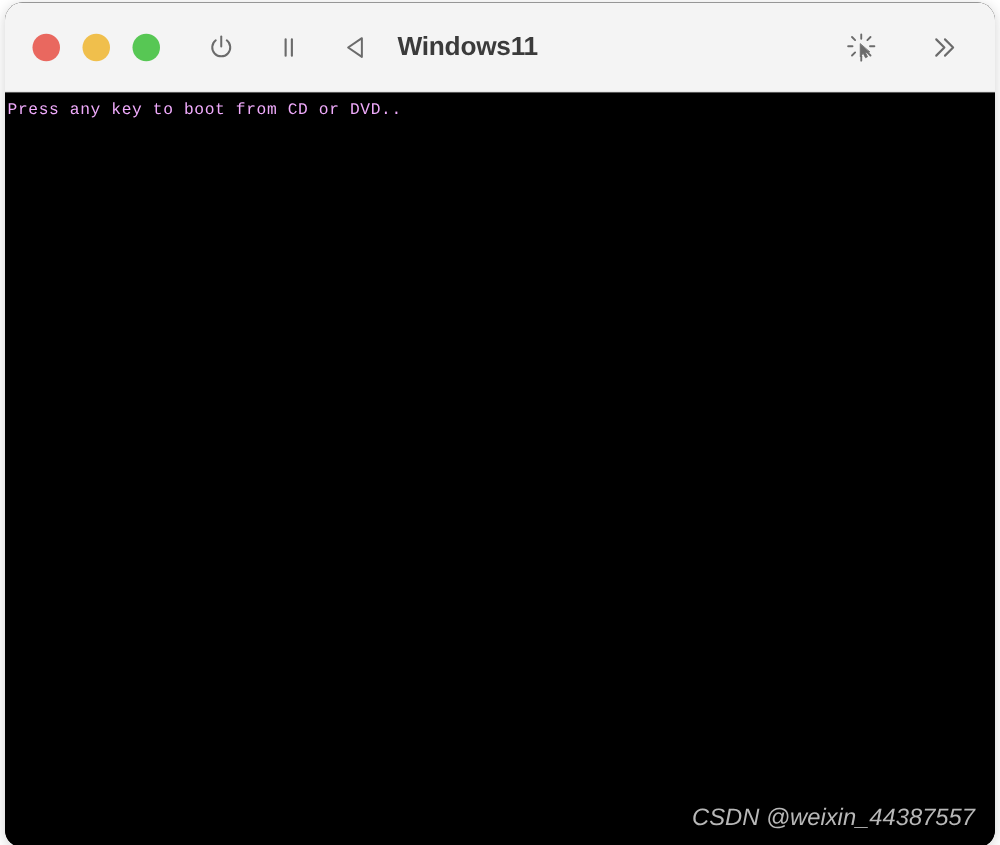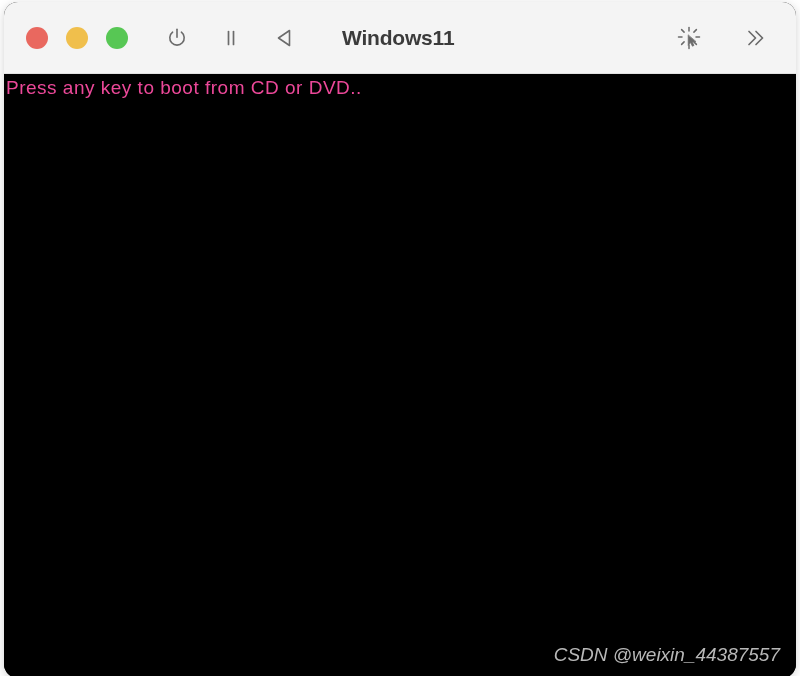--- a/index.html
+++ b/index.html
@@ -64,21 +64,21 @@
     width: 26px;
     height: 26px;
     display: flex;
     align-items: center;
     justify-content: center;
     color: #6b6b6b;
   }
   .tb-icon svg { display: block; }
 
   #window-title {
-    margin-left: 44px;
+    margin-left: 20px;
     font-size: 21px;
     font-weight: bold;
     color: #3b3b3b;
     letter-spacing: -0.2px;
     white-space: nowrap;
   }
 
   .tb-right {
     margin-left: auto;
     display: flex;
@@ -93,23 +93,23 @@
     width: 100%;
     height: 604px;
     background: #000000;
     overflow: hidden;
   }
 
   #boot-text {
     position: absolute;
     left: 2px;
     top: 6px;
-    color: #ec4899;
-    font-family: Liberation Sans, sans-serif;
-    font-size: 19px;
+    color: #f0abfc;
+    font-family: Liberation Mono, monospace;
+    font-size: 13px;
     line-height: 16px;
     letter-spacing: 0.5px;
     white-space: pre;
   }
 
   #watermark {
     position: absolute;
     right: 16px;
     bottom: 12px;
     color: #b8b8b8;

